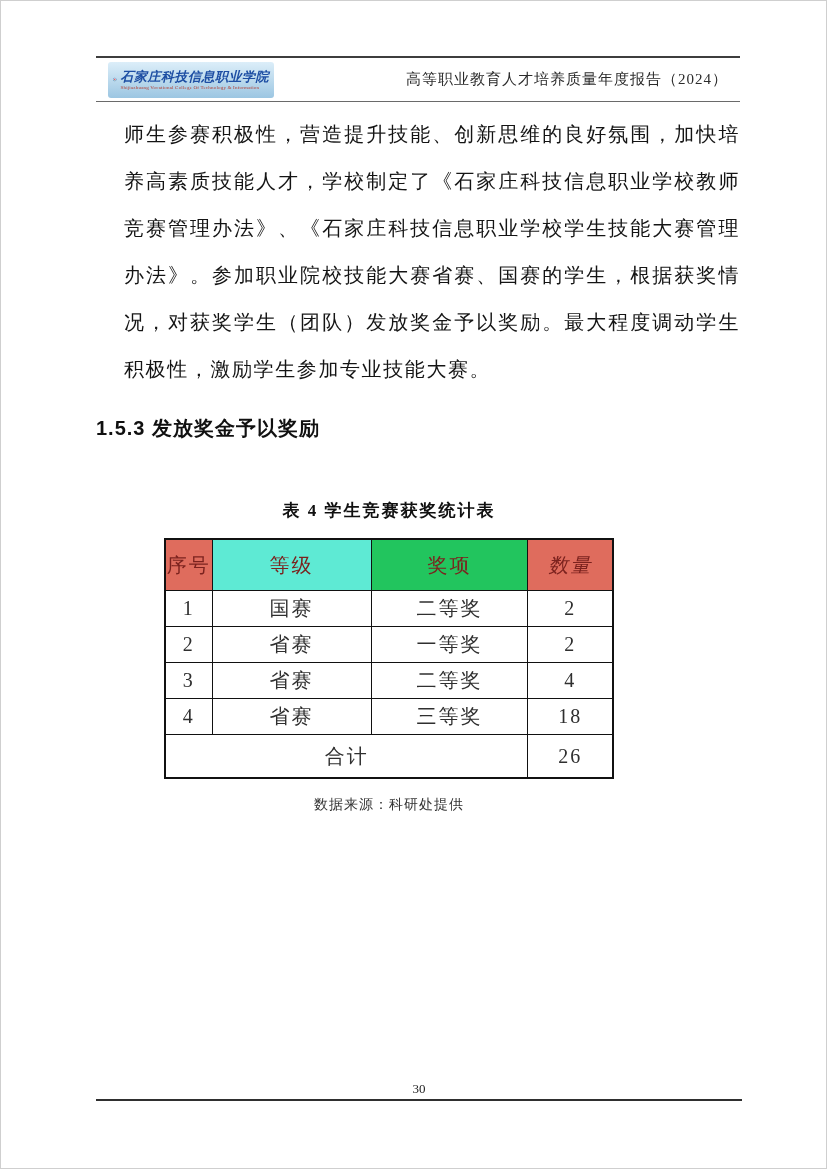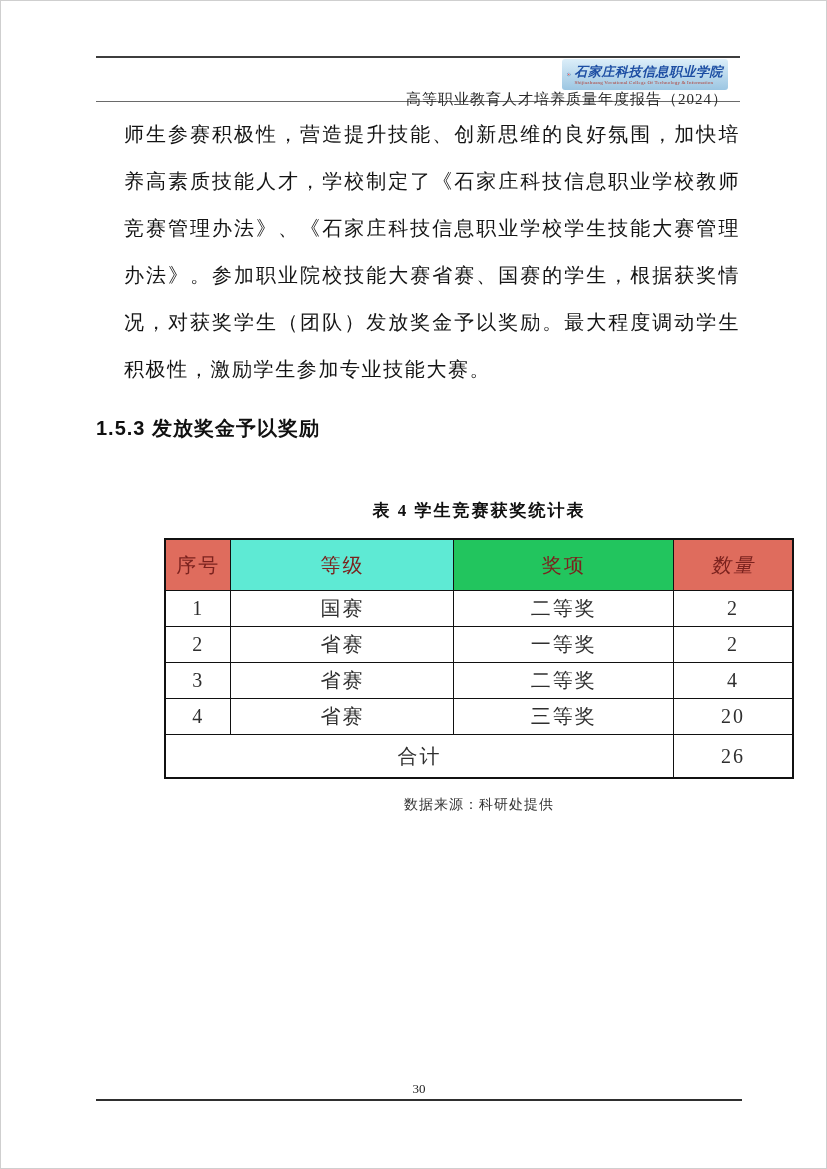--- a/index.html
+++ b/index.html
@@ -10,22 +10,22 @@
     border:1px solid #cfcfcf;
     background:#ffffff;
     padding:55px 86px 0 95px;
     font-family:"Liberation Serif","DejaVu Serif",serif;
     color:#141414;
     overflow:hidden;
   }
   
   .rule-top { height:2px; background:#3d3d3d; }
   .header-bar {
-    display:flex; justify-content:space-between; align-items:flex-end;
-    height:41px; padding:1px 12px;flex-direction:column;
+    display:flex; justify-content:space-between; align-items:center;
+    height:41px; padding:1px 12px;
   }
   .rule-bottom { height:1px; background:#6a6a6a; }
   .logo-badge {
     display:flex; align-items:center; gap:4px;
     width:156px; height:34px;
     padding:1px 5px;
     border-radius:3px;
     background:linear-gradient(180deg,#dceef9 0%,#b9d8ec 55%,#9cc6e2 100%);
   }
   .logo-text { display:flex; flex-direction:column; line-height:1; }
@@ -49,21 +49,21 @@
     color:#141414;
   }
   .par-1 { margin-top:9px;margin-left:28px; }
   .section-heading {
     margin:22px 0 0 0;
     font-size:20px; font-weight:700; letter-spacing:1px; color:#101010;
     font-family:"Liberation Sans","DejaVu Sans",sans-serif;
   }
   .par-2 { margin-top:34px; text-indent:2em; }
   
-  .table-wrap { margin:57px 0 13px 68px; width:630px; }
+  .table-wrap { margin:57px 0 13px 68px; width:450px; }
   .tbl-caption {
     text-align:center; font-weight:700; font-size:17px;
     letter-spacing:2px; color:#101010; margin-bottom:16px;
   }
   table.award-table {
     width:100%; border-collapse:collapse; table-layout:fixed;
     border:2px solid #111111;
   }
   .award-table th, .award-table td {
     border:1px solid #111111; text-align:center;
@@ -155,21 +155,21 @@
         <tr>
           <td>3</td>
           <td>省赛</td>
           <td>二等奖</td>
           <td>4</td>
         </tr>
         <tr>
           <td>4</td>
           <td>省赛</td>
           <td>三等奖</td>
-          <td>20</td>
+          <td>18</td>
         </tr>
         <tr class="total-row">
           <td colspan="3">合计</td>
           <td>26</td>
         </tr>
       </tbody>
     </table>
     <div class="source-note">数据来源：科研处提供</div>
   </div>
 

